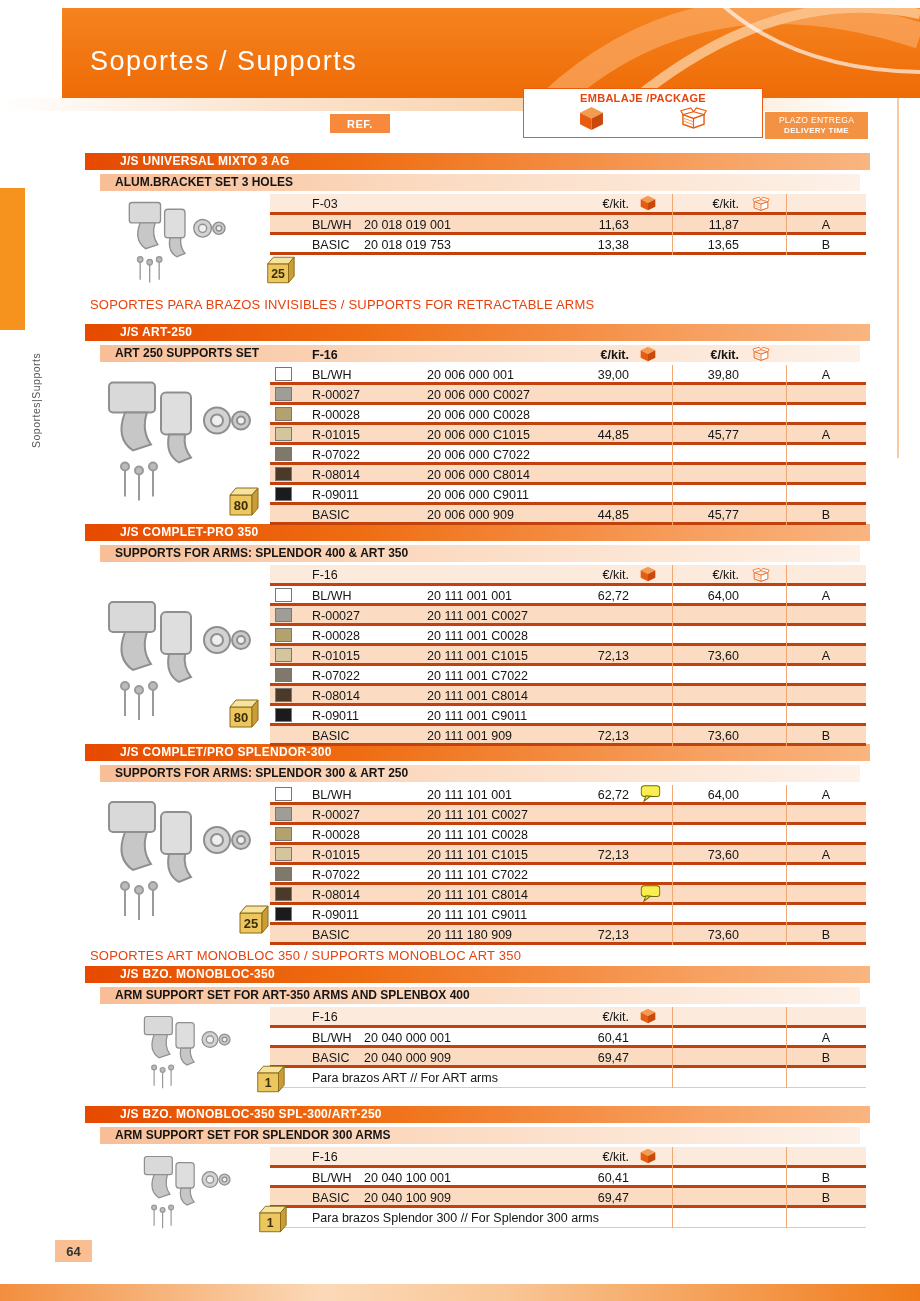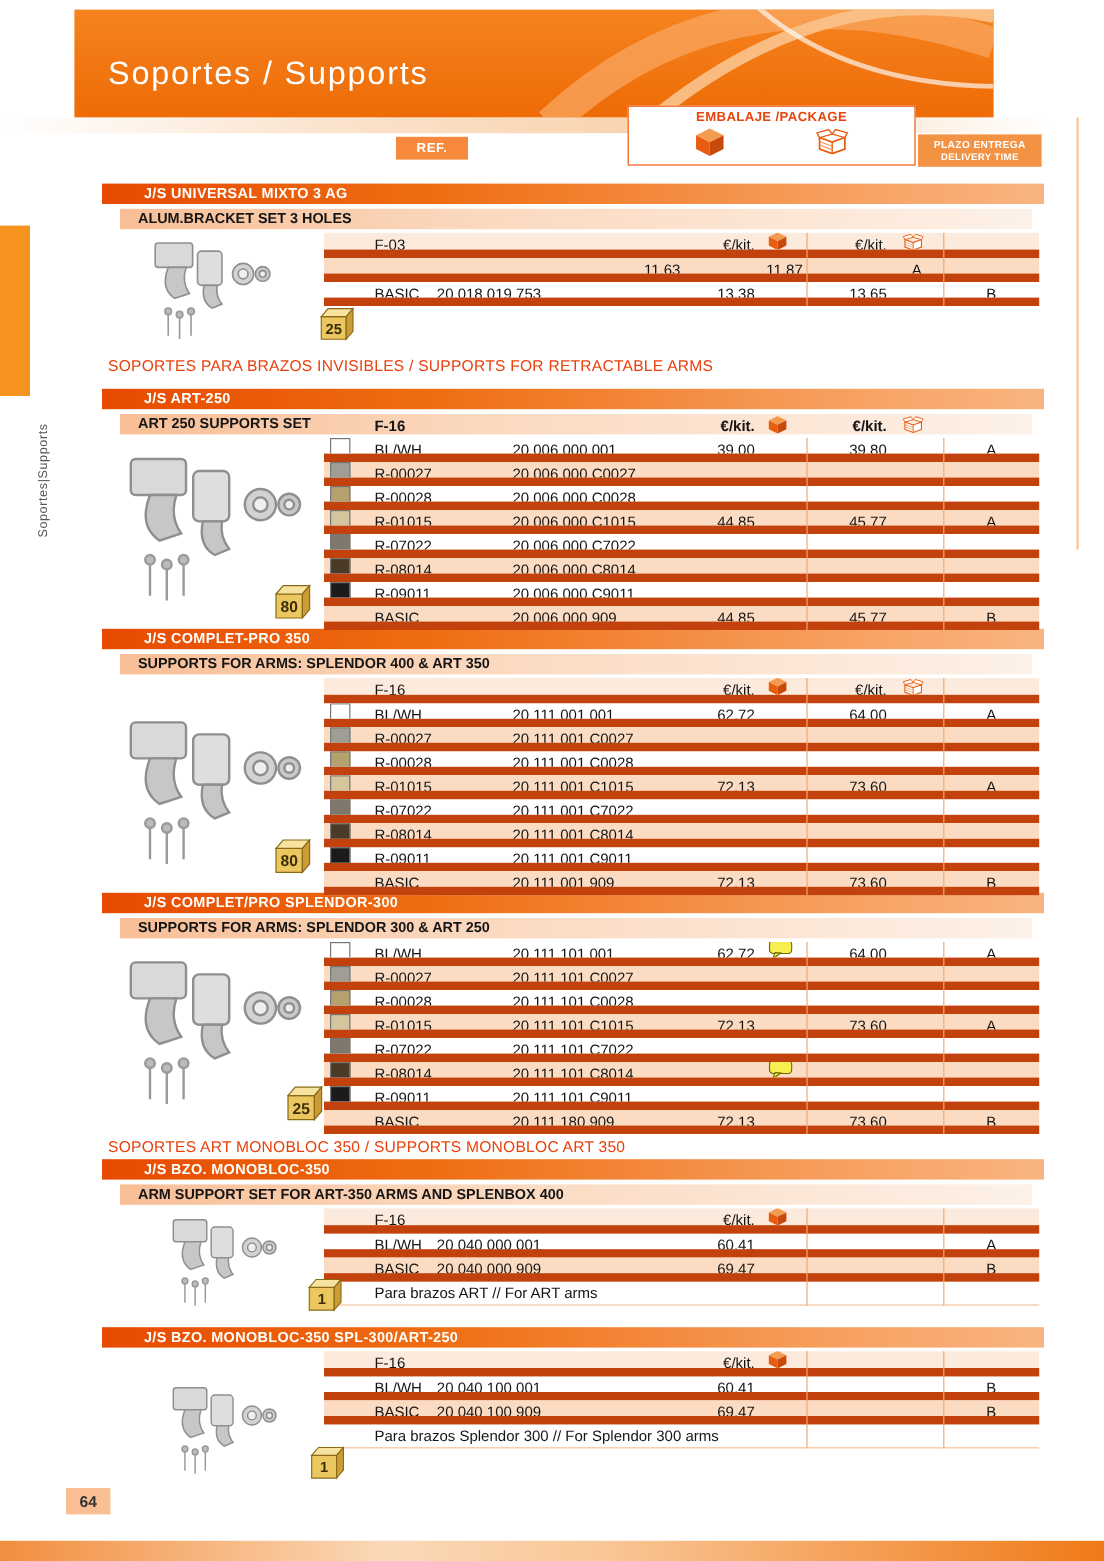--- a/index.html
+++ b/index.html
@@ -1,38 +1,38 @@
 <!DOCTYPE html>
 <html><head>
 <meta charset="utf-8">
 <style>
   *{box-sizing:border-box;margin:0;padding:0}
   body{margin:0;background:#ffffff}
   .canvas{position:relative;width:920px;height:1301px;background:#fff;overflow:hidden;
           font-family:"Liberation Sans",sans-serif;color:#151515}
 
   
-  .topband{position:absolute;left:62px;top:8px;width:766px;height:90px;
+  .topband{position:absolute;left:62px;top:8px;width:858px;height:90px;
            background:linear-gradient(180deg,#F5831F 0%,#EE6B06 100%);overflow:hidden}
   .topband .title{position:absolute;left:28px;top:38px;font-size:27px;color:#fff;
                   letter-spacing:1.5px;font-weight:400;white-space:nowrap}
   .decor{position:absolute;right:0;top:0;width:430px;height:90px}
   .subband{position:absolute;left:0;top:98px;width:920px;height:13px;
            background:linear-gradient(90deg,#ffffff 0%,#FBE3CD 30%,#F9D2AC 60%,#ffffff 95%)}
   .right-rule{position:absolute;left:897px;top:98px;width:2px;height:360px;background:#F7B376;opacity:.7}
 
   .ref-tab{position:absolute;left:330px;top:114px;width:60px;height:19px;background:#F6893B;
            color:#fff;font-weight:bold;font-size:11px;display:flex;align-items:center;justify-content:center;letter-spacing:.5px}
   .pkg-box{position:absolute;left:523px;top:88px;width:240px;height:50px;background:#fff;
            border:1px solid #ED5A0C}
   .pkg-box .pkg-label{display:block;text-align:center;margin-top:3px;color:#E8440D;font-weight:bold;font-size:11px;letter-spacing:.3px}
   .pkg-icons{display:flex;justify-content:center;gap:76px;margin-top:2px}
   .plazo{position:absolute;left:765px;top:112px;width:103px;height:27px;background:#F49244;color:#fff;
          display:flex;flex-direction:column;align-items:center;justify-content:center;line-height:1.15}
-  .plazo .l1{font-size:8.5px;font-weight:bold;letter-spacing:.3px}
+  .plazo .l1{font-size:8.5px;font-weight:normal;letter-spacing:.3px}
   .plazo .l2{font-size:8px;font-weight:bold;letter-spacing:.3px}
 
   
   .leftstrip{position:absolute;left:0;top:188px;width:25px;height:142px;background:#F6921E}
   .vtext{position:absolute;left:30px;top:318px;height:130px;writing-mode:vertical-rl;
          transform:rotate(180deg);font-size:10.5px;color:#555;letter-spacing:.5px;white-space:nowrap}
 
   
   .sec-head{position:absolute;left:90px;font-size:13px;font-weight:500;color:#E8410D;letter-spacing:.2px;white-space:nowrap}
 
@@ -40,21 +40,21 @@
   .block{position:absolute;left:85px;width:785px}
   .bar-title{height:17px;background:linear-gradient(90deg,#E64A00 0%,#EF6D12 35%,#F7A263 80%,#F9B580 100%);
              color:#fff;font-weight:700;font-size:12px;line-height:17px;padding-left:35px;letter-spacing:.3px;white-space:nowrap}
   .bar-sub{height:17px;margin:4px 10px 0 15px;background:linear-gradient(90deg,#F8BE96 0%,#FBD9BF 40%,#FDF1E8 100%);
            font-weight:700;font-size:12px;line-height:17px;padding-left:15px;position:relative;white-space:nowrap}
   .img-area{position:absolute;z-index:1}
   .img-area svg{width:100%;height:100%}
   .badge-svg{position:absolute;z-index:3}
 
   .table{position:relative;margin:3px 0 0 185px;width:596px}
-  .trow{display:grid;height:20px;align-items:center;font-size:12.5px;border-bottom:7px solid #c2410c;position:relative;z-index:2}
+  .trow{display:grid;height:20px;align-items:center;font-size:12.5px;border-bottom:3px solid #c2410c;position:relative;z-index:2}
   .swatch-grid{grid-template-columns:30px 125px 145px 62px 40px 70px 44px 80px}
   .compact-grid{grid-template-columns:300px 62px 40px 70px 44px 80px}
   .trow.head{height:21px;background:#FCEBDD}
   .trow.head.overlay{position:absolute;left:170px;top:0;width:596px;height:17px;background:transparent;border-bottom:none;z-index:4}
   .cell{display:block;height:100%;line-height:20px;overflow:hidden;white-space:nowrap}
   .p1,.p2{text-align:right;padding-right:3px}
   .dl{text-align:center}
   .nm{padding-left:12px}
   .cd{padding-left:2px}
   .nmcd{padding-left:42px}
@@ -182,20 +182,21 @@
         <span class="cell p2">€/kit.</span>
         <span class="cell gp">
             <svg width="18" height="15" viewBox="0 0 28 24">
               <use href="#icon-obox"></use>
             </svg>
           </span>
         <span class="cell dl"></span>
       </div>
       <div class="rows stripe-odd">
   <div class="trow compact-grid">
+    <span class="cell nmcd"><span class="nm2">BL/WH</span><span class="cd2">20 018 019 001</span></span>
     <span class="cell p1">11,63</span>
     <span class="cell ic">
               <svg width="21" height="17" viewBox="0 0 26 22" style="visibility: hidden;">
                 <use href="#icon-bubble"></use>
               </svg>
             </span>
     <span class="cell p2">11,87</span>
     <span class="cell gp"></span>
     <span class="cell dl">A</span>
   </div>
@@ -778,20 +779,21 @@
   </div>
 </div>
       <div class="note-row">Para brazos ART // For ART arms</div>
       <div class="vline" style="left:402px"></div>
       <div class="vline" style="left:516px"></div>
     </div>
   </section>
 
   <section class="block" style="top:1106px;height:135px">
     <div class="bar-title">J/S BZO. MONOBLOC-350 SPL-300/ART-250</div>
+    <div class="bar-sub"><span>ARM SUPPORT SET FOR SPLENDOR 300 ARMS</span></div>
     <div class="img-area" style="left:15px;top:42px;width:175px;height:85px">
       <svg viewBox="0 0 170 140" preserveAspectRatio="xMidYMid meet">
           <use href="#bracket-art"></use>
         </svg>
     </div>
     <svg class="badge-svg" style="left:170px;top:96px" width="34" height="33" viewBox="0 0 36 34">
       <path d="M5 11 L5 31 L27 31 L27 11 Z" fill="#ECC65E" stroke="#8a6a18"></path>
       <path d="M5 11 L11 4 L33 4 L27 11 Z" fill="#F7E3A0" stroke="#8a6a18"></path>
       <path d="M27 11 L33 4 L33 24 L27 31 Z" fill="#CB9D36" stroke="#8a6a18"></path>
       <text x="16" y="26" text-anchor="middle" font-size="13" font-weight="bold" fill="#3a2d08">1</text>

